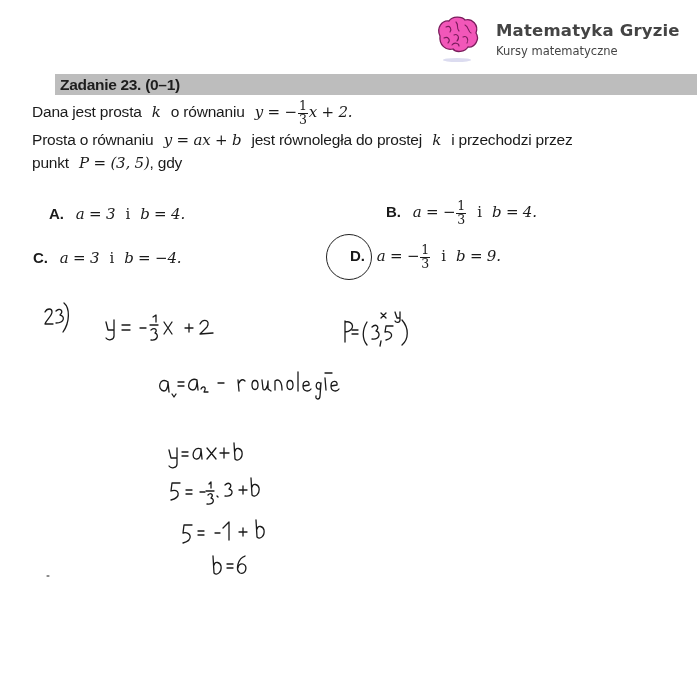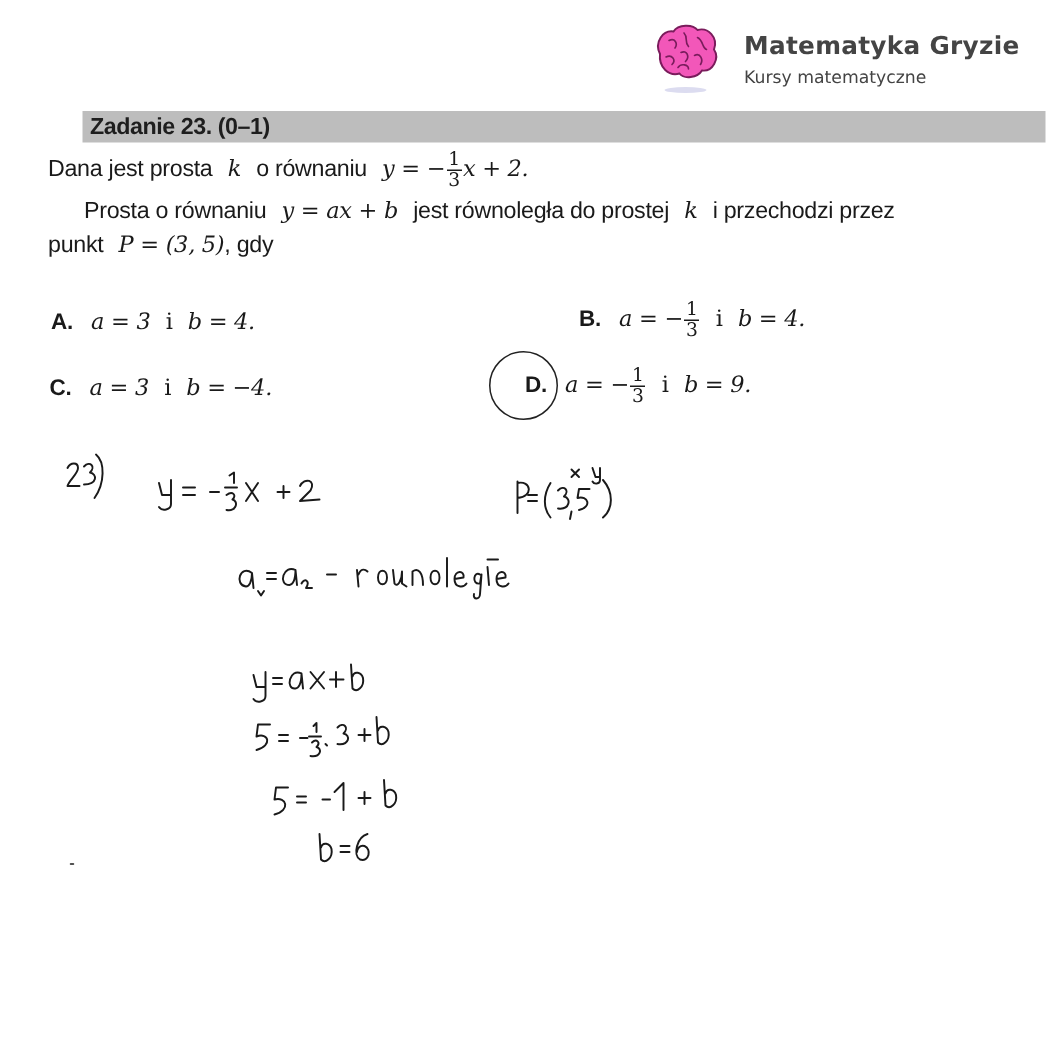--- a/index.html
+++ b/index.html
@@ -54,34 +54,34 @@
   <span class="task-title">Zadanie 23. (0–1)</span>
 </div>
 
 <div class="line" style="left:32px; top:100px;">
   <span>Dana jest prosta</span><span class="gap"></span>
   <span class="m">k</span><span class="gap"></span>
   <span>o równaniu</span><span class="gap"></span>
   <span class="m">y = −</span><span class="frac"><span class="num">1</span><span class="den">3</span></span><span class="m">x + 2.</span>
 </div>
 
-<div class="line" style="left:32px; top:131px;margin-left:24px;">
+<div class="line" style="left:32px; top:131px;">
   <span>Prosta o równaniu</span><span class="gap"></span>
   <span class="m">y = ax + b</span><span class="gap"></span>
   <span>jest równoległa do prostej</span><span class="gap"></span>
   <span class="m">k</span><span class="gap"></span>
   <span>i przechodzi przez</span>
 </div>
 
 <div class="line" style="left:32px; top:154px;">
   <span>punkt</span><span class="gap"></span>
   <span class="m">P = (3, 5)</span><span>, gdy</span>
 </div>
 
-<div class="line" style="left:34px; top:205px;text-align:right;">
+<div class="line" style="left:49px; top:205px;text-align:right;">
   <span class="opt-letter">A.</span>
   <span class="m">a = 3</span><span class="gap"></span>
   <span class="mr">i</span><span class="gap"></span>
   <span class="m">b = 4.</span>
 </div>
 
 <div class="line" style="left:350px; top:200px;margin-left:36px;">
   <span class="opt-letter">B.</span>
   <span class="m">a = −</span><span class="frac"><span class="num">1</span><span class="den">3</span></span><span class="gap"></span>
   <span class="mr">i</span><span class="gap"></span>

